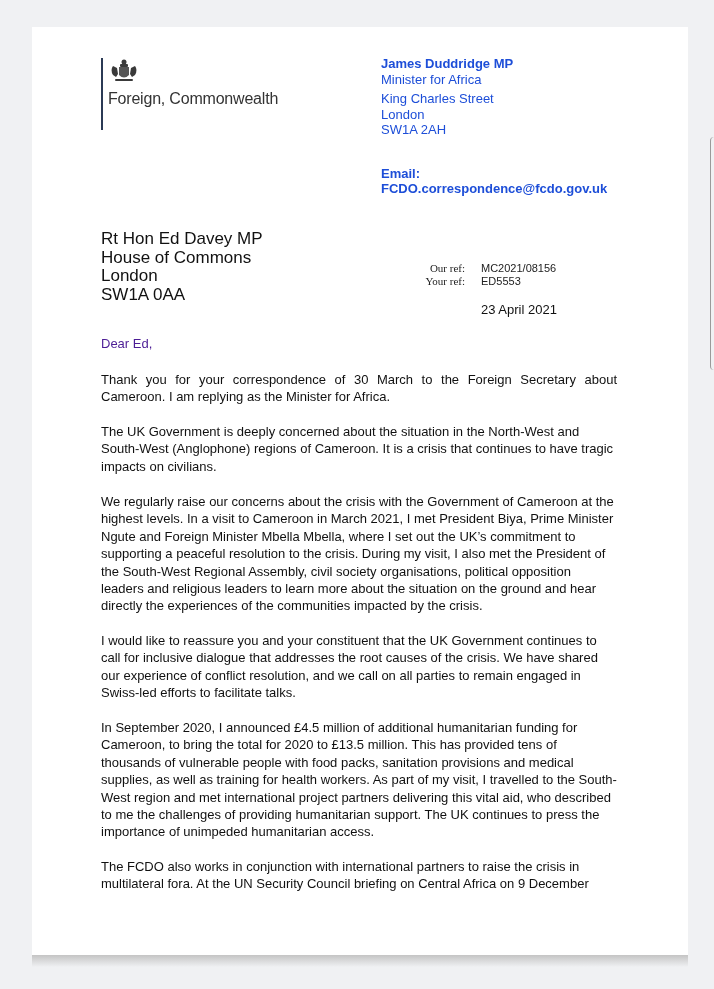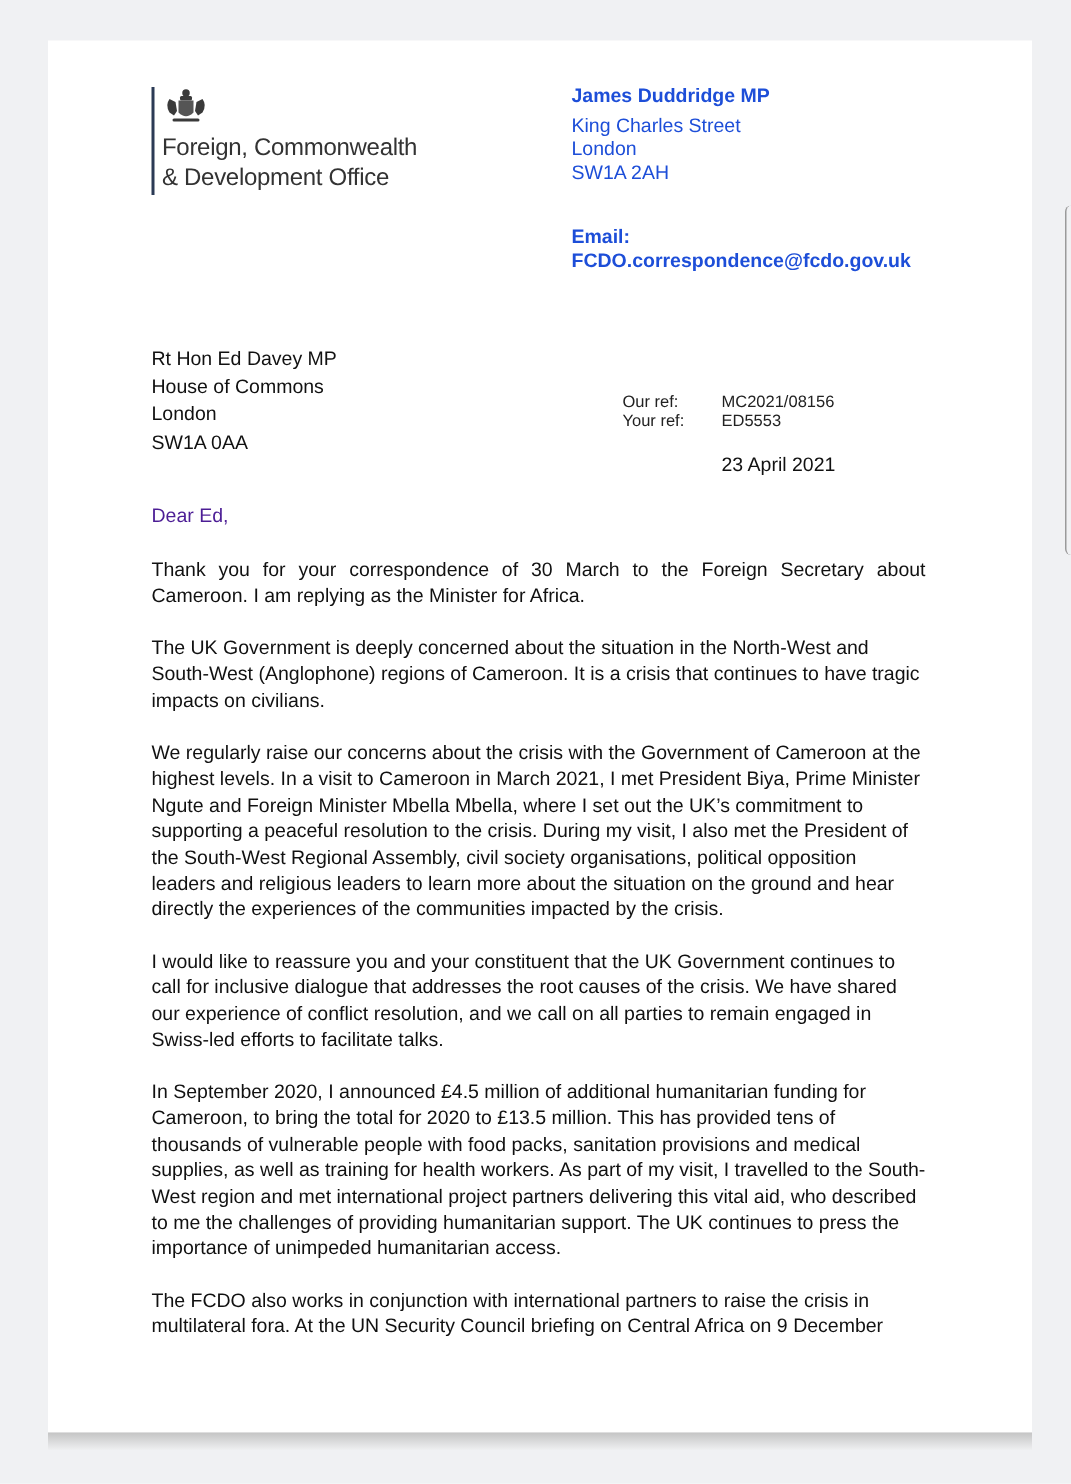--- a/index.html
+++ b/index.html
@@ -75,34 +75,34 @@
       line-height: 15.5px;
       color: #1d4ed8;
     }
     .sender .bold { font-weight: bold; }
     .sender .gap { height: 4px; }
     .sender .gap-lg { height: 14px; }
     .recipient {
       position: absolute;
       left: 101px;
       top: 230px;
-      font-size: 13px;
+      font-size: 17px;
       line-height: 18.5px;
       color: #111;
     }
     .refs {
       position: absolute;
       left: 415px;
       top: 262px;
       font-size: 11px;
       line-height: 13px;
       color: #222;
     }
     .refs .row { display: flex; }
-    .refs .lbl { width: 50px; text-align: left; margin-right: 16px; }
+    .refs .lbl { width: 50px; text-align: right; margin-right: 16px; font-family: Liberation Serif, serif; }
     .date {
       position: absolute;
       left: 481px;
       top: 302px;
       font-size: 13px;
       color: #111;
     }
     .salutation {
       position: absolute;
       left: 101px;
@@ -139,25 +139,25 @@
       <circle cx="15" cy="4" r="2.5"></circle>
       <rect x="11" y="6" width="8" height="3" rx="1"></rect>
       <path d="M10 9 h10 v8 q-5 5 -10 0 z" fill="#555"></path>
       <path d="M4 8 q-3 4 0 9 l3 2 l2 -3 l-1 -6 z"></path>
       <path d="M26 8 q3 4 0 9 l-3 2 l-2 -3 l1 -6 z"></path>
       <rect x="6" y="21" width="18" height="2" rx="1"></rect>
     </g>
   </svg>
   <div class="dept-name">
     <div>Foreign, Commonwealth</div>
-    <div>&amp; Development Office</div>
   </div>
 
   <div class="sender">
     <div class="bold">James Duddridge MP</div>
+    <div>Minister for Africa</div>
     <div class="gap"></div>
     <div>King Charles Street</div>
     <div>London</div>
     <div>SW1A 2AH</div>
     <div class="gap-lg"></div>
     <div class="gap-lg"></div>
     <div class="bold">Email:</div>
     <div class="bold">FCDO.correspondence@fcdo.gov.uk</div>
     <div class="gap-lg"></div>
   </div>

